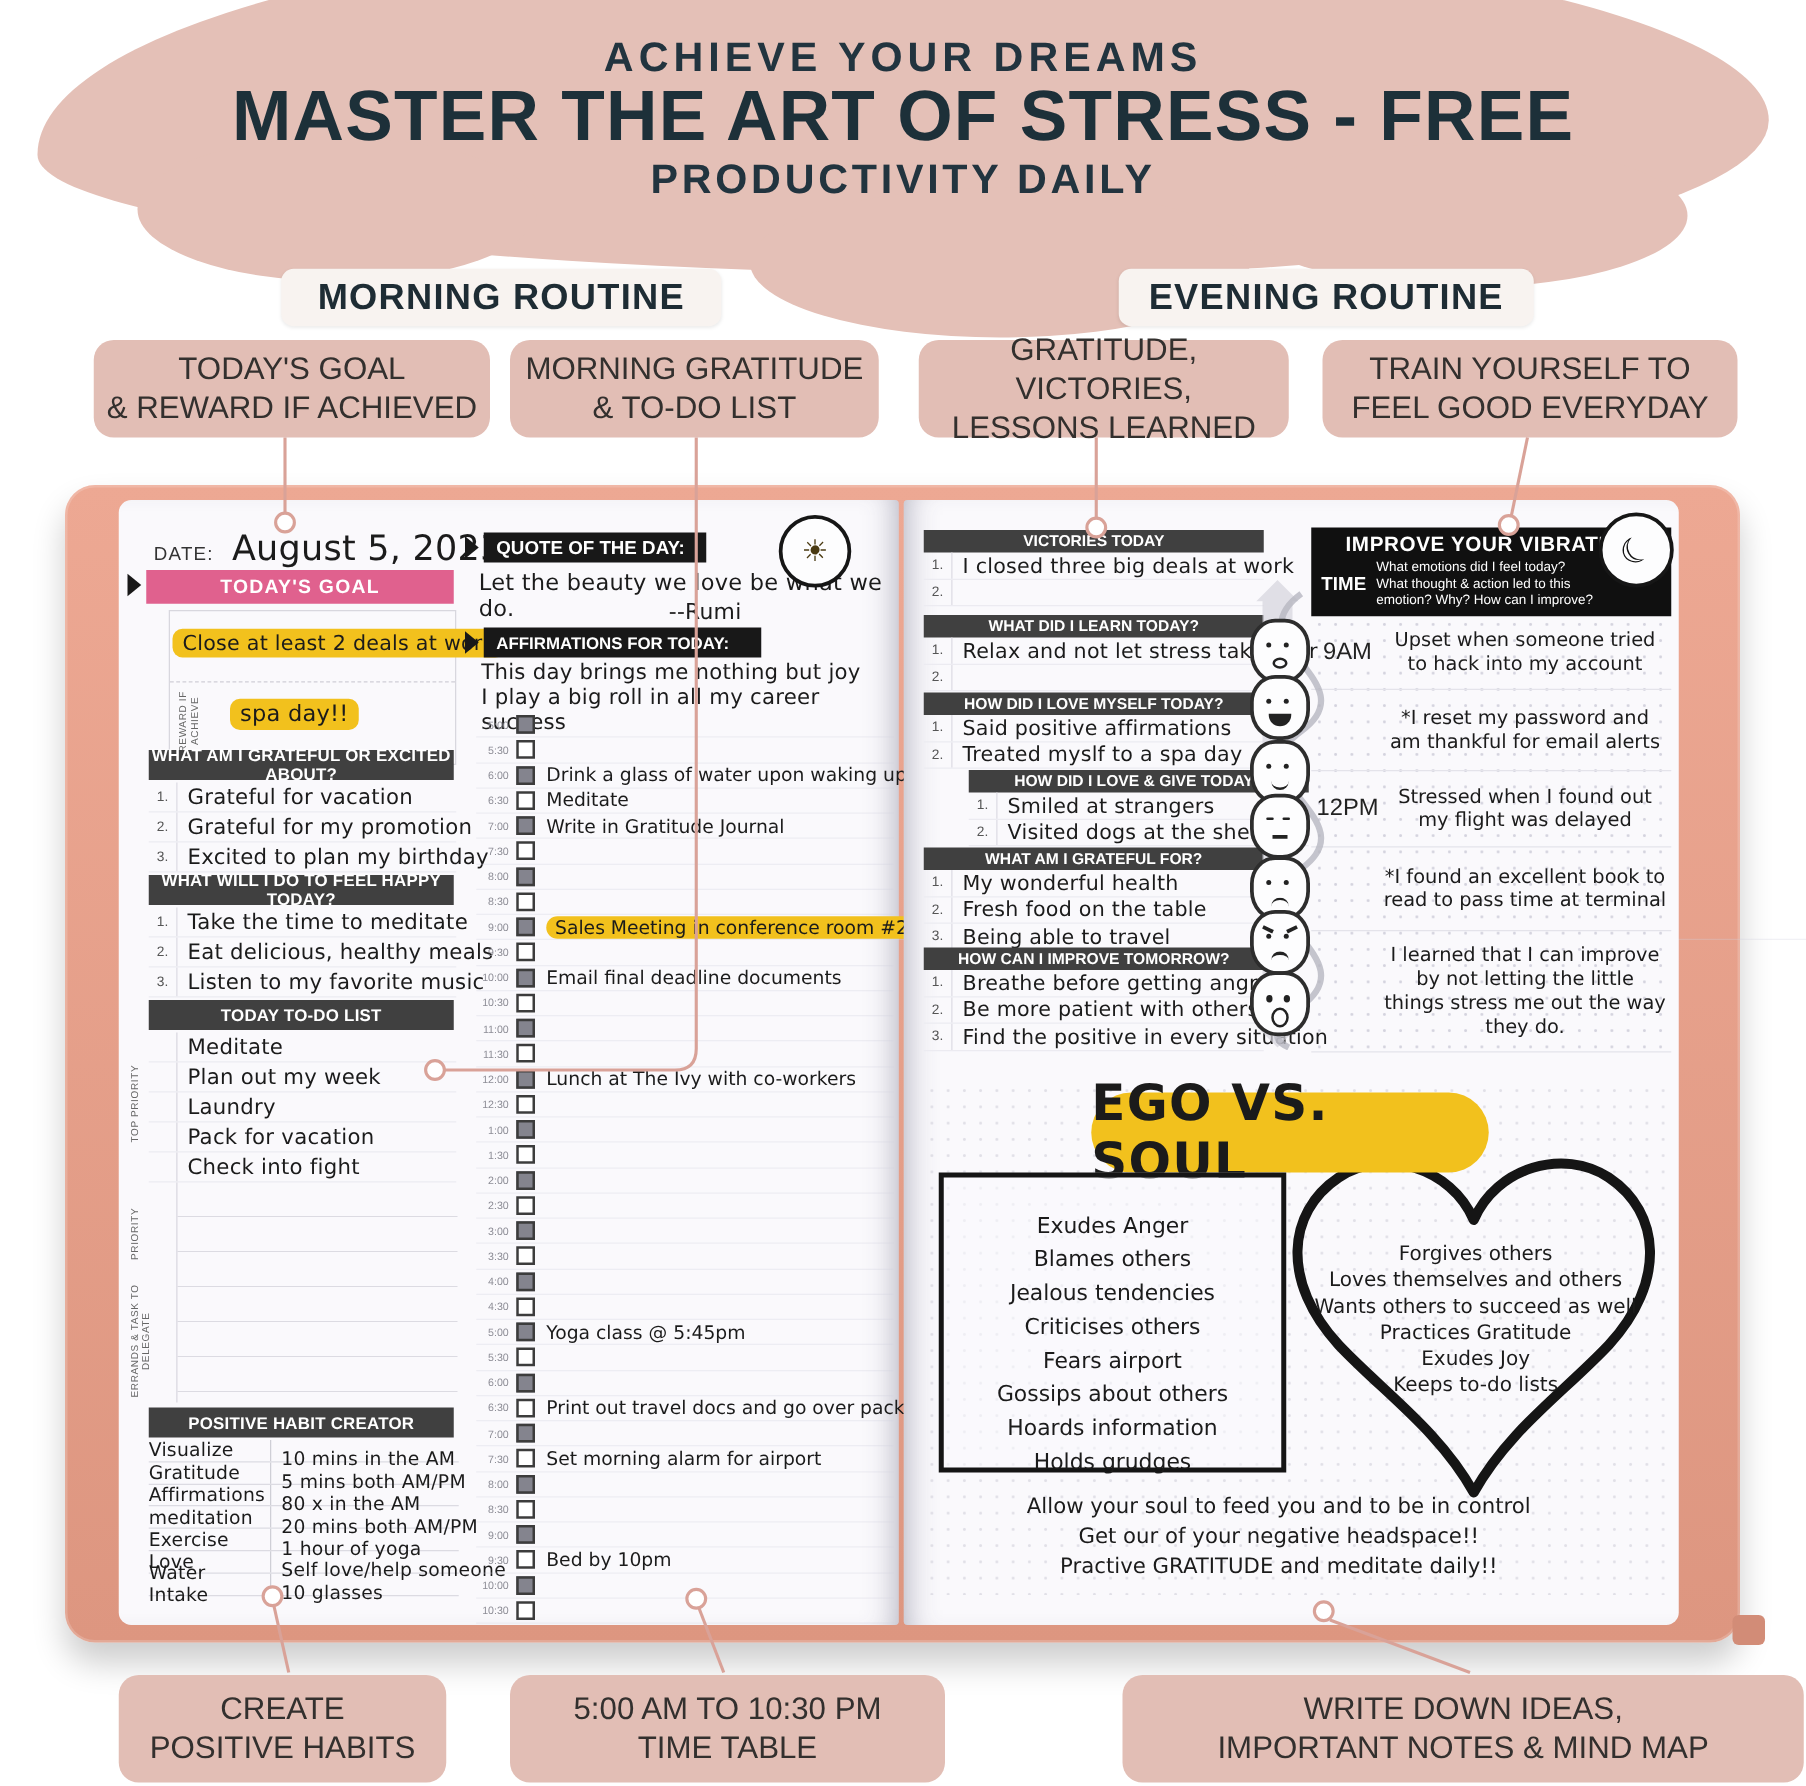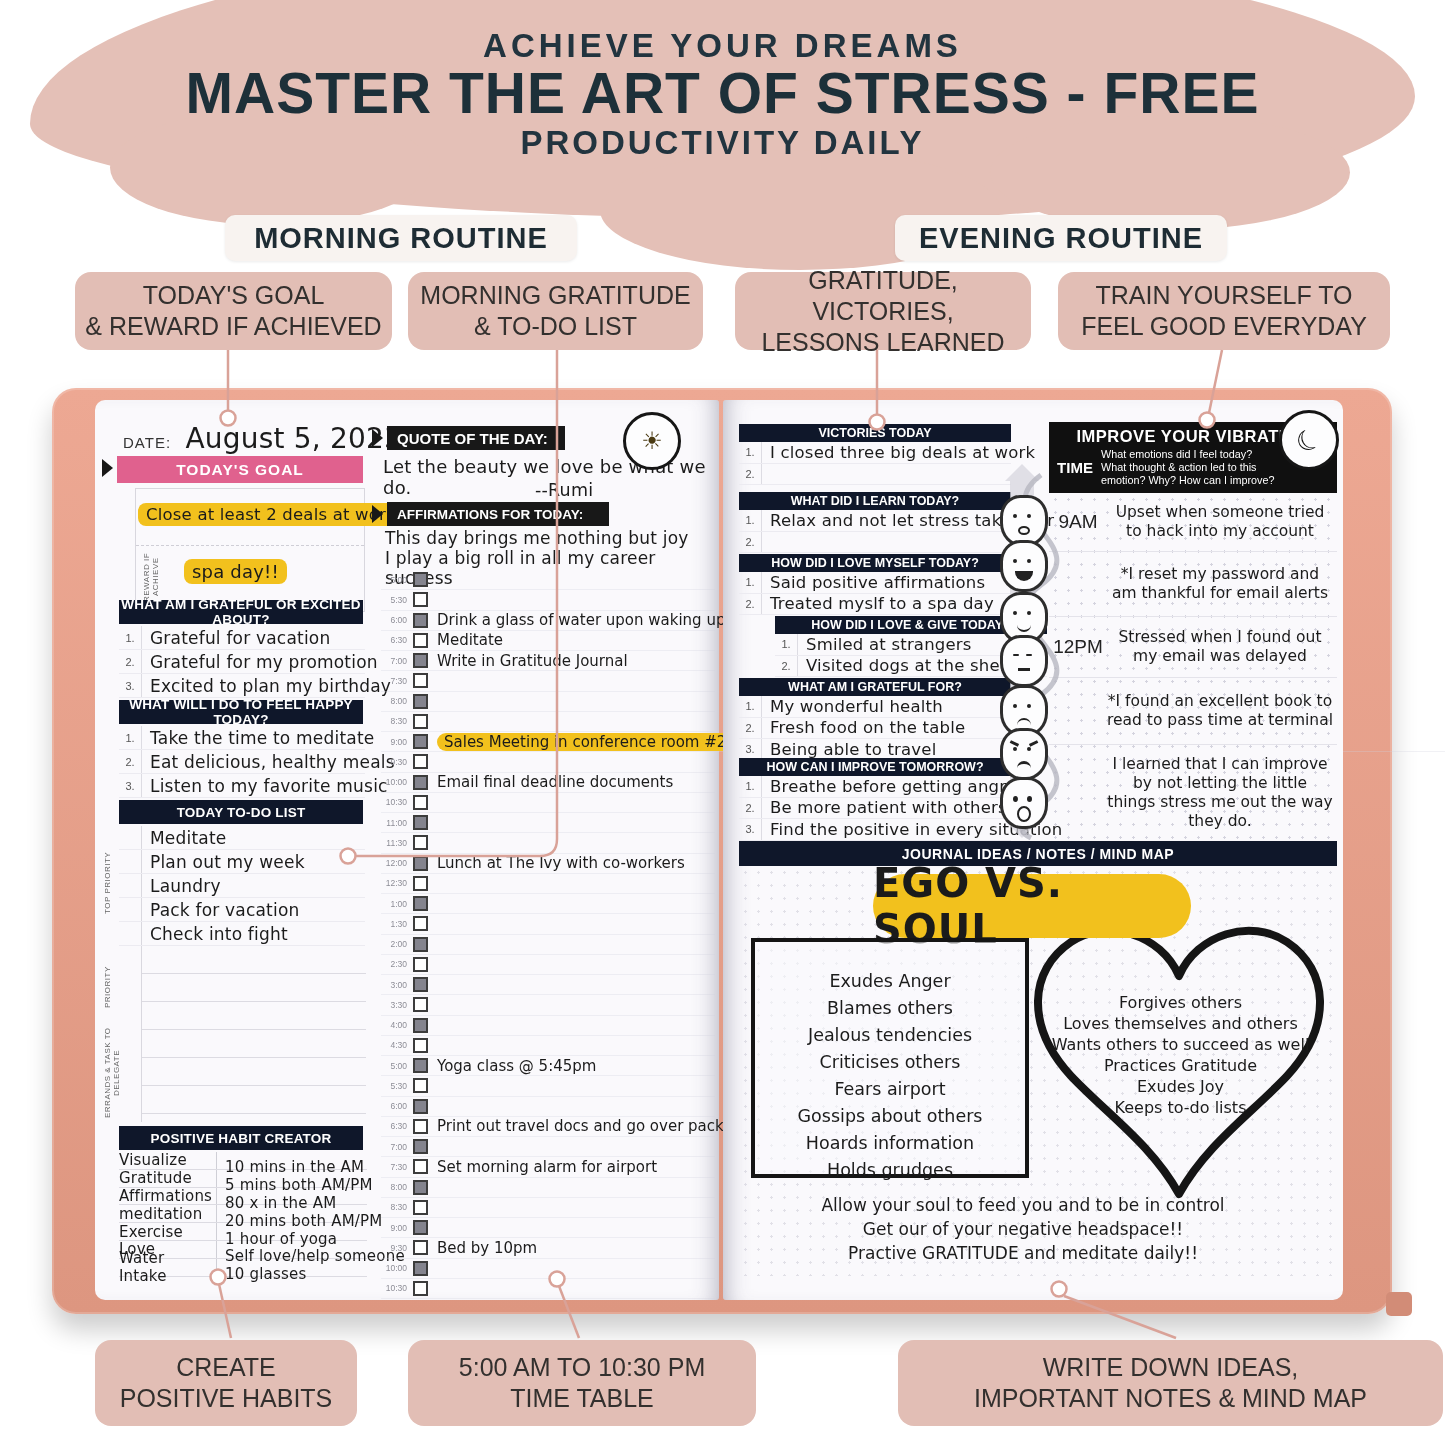--- a/index.html
+++ b/index.html
@@ -32,21 +32,21 @@
   .cover{left:52px;top:388px;width:1340px;height:926px;border-radius:24px;
          background:linear-gradient(180deg,#eda893,#dd9680);
          box-shadow:0 16px 26px rgba(0,0,0,.20), inset 0 0 0 2px rgba(255,255,255,.18);}
   .tab{left:1386px;top:1292px;width:26px;height:24px;background:#d28c77;border-radius:5px;}
   .page{background:#faf9fc;z-index:2;}
   .page-l{left:95px;top:400px;width:624px;height:900px;border-radius:10px 3px 3px 10px;
           box-shadow:inset -20px 0 26px -20px rgba(60,60,90,.45);}
   .page-r{left:723px;top:400px;width:620px;height:900px;border-radius:3px 10px 10px 3px;
           box-shadow:inset 20px 0 26px -20px rgba(60,60,90,.45);}
   .hand{font-family:"DejaVu Sans",sans-serif;color:#1b1b1b;letter-spacing:.2px;}
-  .sec-hdr{background:#0f172a;color:#fff;font-weight:700;text-align:center;
+  .sec-hdr{background:#404040;color:#fff;font-weight:700;text-align:center;
            display:flex;align-items:center;justify-content:center;}
   .hdr-l{left:24px;width:244px;height:24px;font-size:13.5px;letter-spacing:.2px;}
   .row{display:flex;align-items:center;border-bottom:1px solid #ecebf1;}
   .row .num{width:22px;font-size:11px;color:#555;border-right:1px solid #dddce3;height:100%;
             display:flex;align-items:center;justify-content:center;flex:none;}
   .row .txt{padding-left:8px;font-size:17px;white-space:nowrap;}
   .items-l .row{height:23px;}
   .side-label{writing-mode:vertical-rl;transform:rotate(180deg);font-size:8px;color:#666;
               letter-spacing:.5px;text-align:center;}
   .ribbon{background:#181818;color:#fff;font-weight:700;display:flex;align-items:center;}
@@ -607,33 +607,32 @@
         <div class="vib-row">
         <span class="vib-time">9AM</span>
         <span class="vib-text">Upset when someone tried to hack into my account</span>
       </div>
         <div class="vib-row">
         <span class="vib-time"></span>
         <span class="vib-text">*I reset my password and am thankful for email alerts</span>
       </div>
         <div class="vib-row">
         <span class="vib-time">12PM</span>
-        <span class="vib-text">Stressed when I found out my email was delayed</span>
+        <span class="vib-text">Stressed when I found out my flight was delayed</span>
       </div>
         <div class="vib-row">
         <span class="vib-time"></span>
         <span class="vib-text">*I found an excellent book to read to pass time at terminal</span>
       </div>
         <div class="vib-row">
         <span class="vib-time"></span>
         <span class="vib-text">I learned that I can improve by not letting the little things stress me out the way they do.</span>
       </div>
       </div>
 
-    <div class="abs sec-hdr" style="left:16px;top:441px;width:598px;height:25px;font-size:14px;letter-spacing:.5px;">JOURNAL IDEAS / NOTES / MIND MAP</div>
     <div class="abs dotted" style="left:16px;top:466px;width:598px;height:410px;"></div>
 
     <div class="abs hand" style="left:150px;top:474px;width:318px;height:64px;background:#f2c11d;border-radius:34px;
          display:flex;align-items:center;justify-content:center;font-size:40px;font-weight:700;letter-spacing:1px;z-index:3;">EGO VS. SOUL</div>
 
     <div class="abs ego-box">
         <div>Exudes Anger</div>
         <div>Blames others</div>
         <div>Jealous tendencies</div>
         <div>Criticises others</div>

